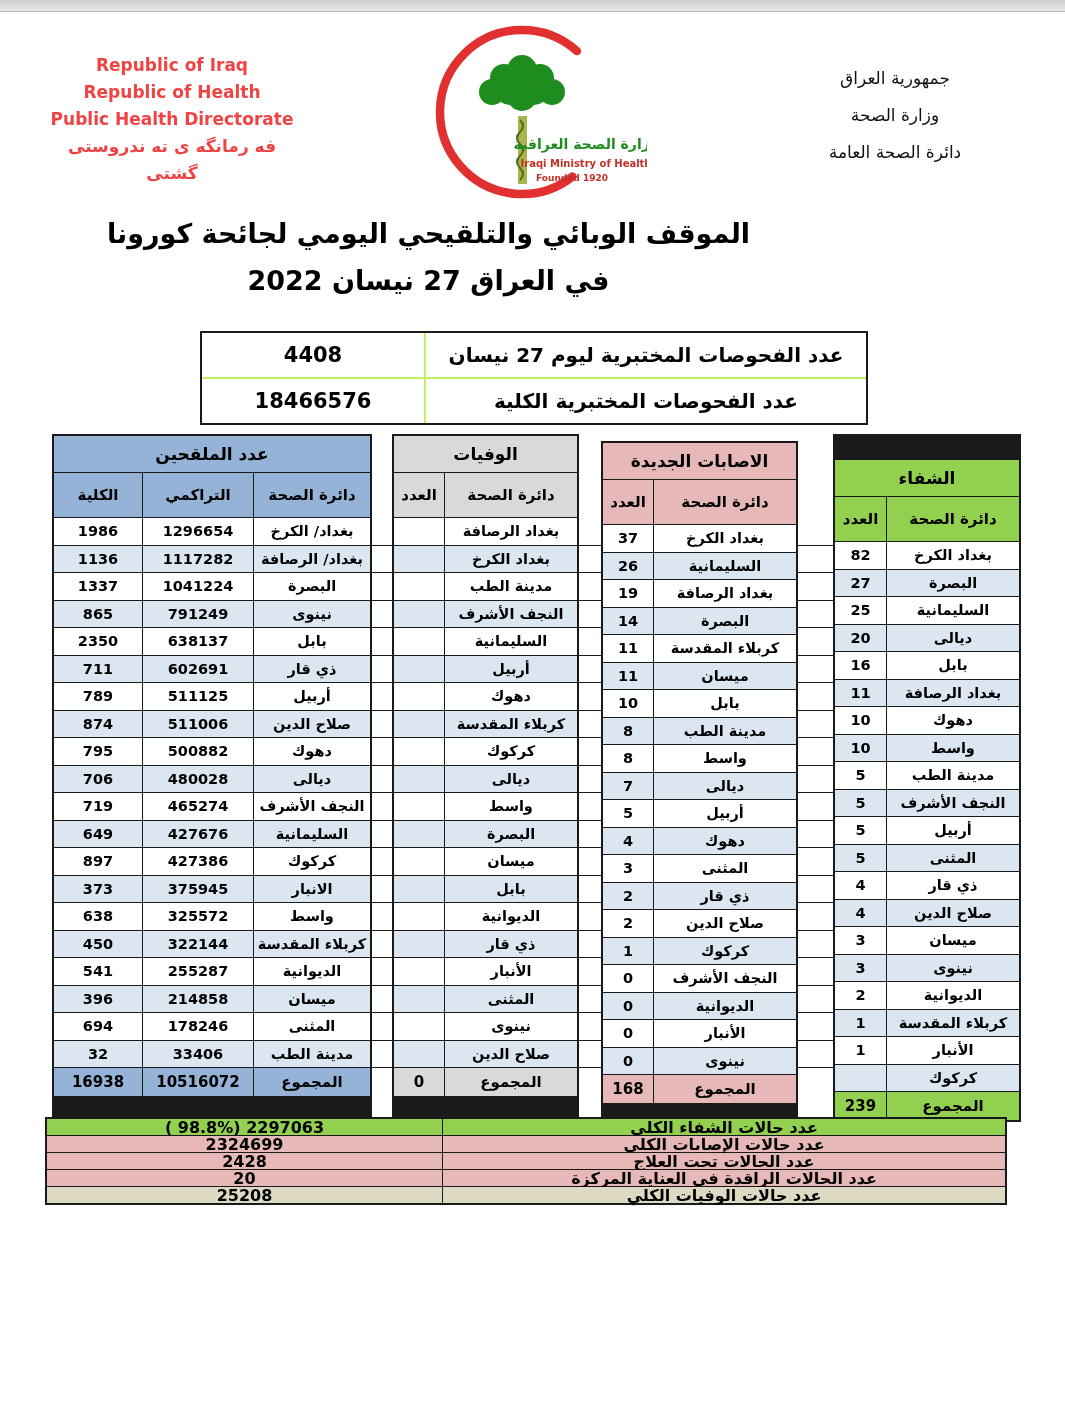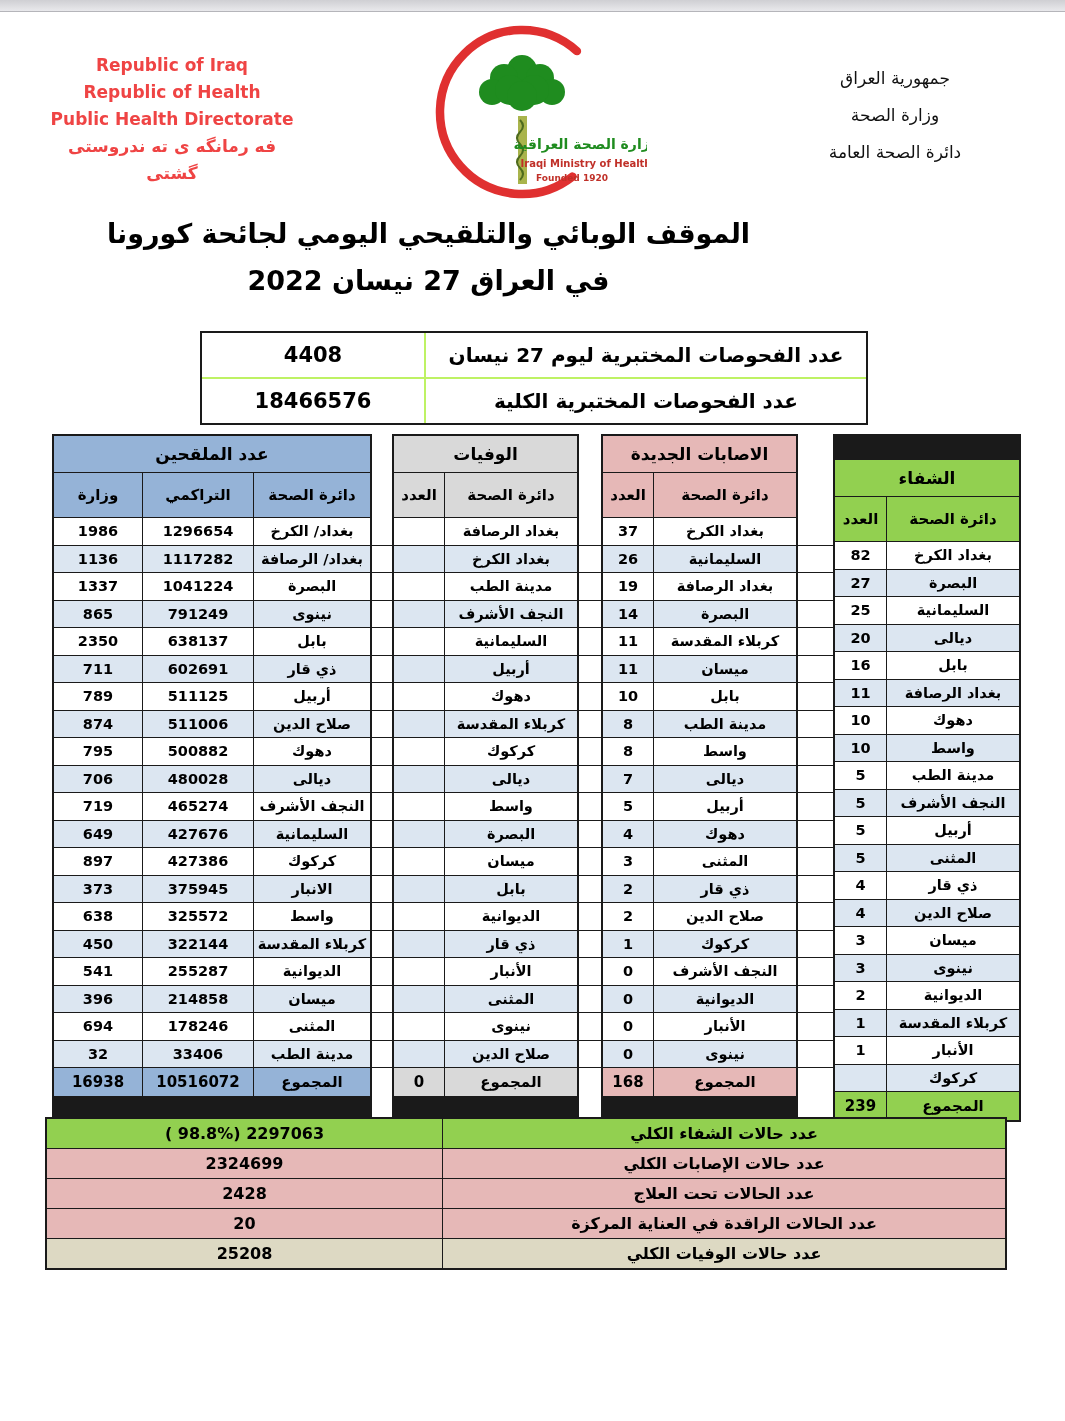--- a/index.html
+++ b/index.html
@@ -31,21 +31,21 @@
   .colhdr-cell{height:44px;background:var(--hc);font-size:15px;}
   .data-cell{height:26.5px;font-size:14.5px;}
   .data-cell.band{background:#dce6f1;}
   .total-cell{height:28px;background:var(--hc);font-size:15px;}
   .gapcol{background:#fff;position:relative;margin:2px 0;}
   .gapcol::after{content:'';position:absolute;left:0;right:0;top:82px;height:551px;
      background:repeating-linear-gradient(to bottom,transparent 0 26.5px,#1a1a1a 26.5px 27.5px);}
   
   .summary{position:absolute;left:45px;top:1117px;display:grid;
            grid-template-columns:395px 562px;gap:1px;background:#1a1a1a;border:2px solid #1a1a1a;}
-  .scell{height:29px;display:flex;align-items:center;justify-content:center;font-weight:bold;font-size:16px;}
+  .scell{height:16px;display:flex;align-items:center;justify-content:center;font-weight:bold;font-size:16px;}
   .slabel{direction:rtl;}
 </style>
 </head>
 <body>
 
 <div class="page">
 
   <div class="topbar"></div>
 
   <div class="hdr-left">
@@ -90,21 +90,21 @@
   <div class="tests">
       <div class="tcell tval">4408</div>
       <div class="tcell tlabel" dir="rtl">عدد الفحوصات المختبرية  ليوم 27  نيسان</div>
       <div class="tcell tval">18466576</div>
       <div class="tcell tlabel" dir="rtl">عدد الفحوصات المختبرية الكلية</div>
     </div>
 
   <div class="main">
       <div class="section" style="grid-template-columns: 88px 110px 116px; --hc: #95b3d7;">
         <div class="cell title-cell" dir="rtl" style="grid-column: 1 / -1;">عدد الملقحين</div>
-        <div class="cell colhdr-cell" dir="rtl">وزارة</div>
+        <div class="cell colhdr-cell" dir="rtl">الكلية</div>
         <div class="cell colhdr-cell" dir="rtl">التراكمي</div>
         <div class="cell colhdr-cell" dir="rtl">دائرة الصحة</div>
         <div class="cell data-cell">1986</div>
         <div class="cell data-cell">1296654</div>
         <div class="cell data-cell" dir="rtl">بغداد/ الكرخ</div>
         <div class="cell data-cell band">1136</div>
         <div class="cell data-cell band">1117282</div>
         <div class="cell data-cell band" dir="rtl">بغداد/ الرصافة</div>
         <div class="cell data-cell">1337</div>
         <div class="cell data-cell">1041224</div>
@@ -206,21 +206,21 @@
         <div class="cell data-cell band"></div>
         <div class="cell data-cell band" dir="rtl">المثنى</div>
         <div class="cell data-cell"></div>
         <div class="cell data-cell" dir="rtl">نينوى</div>
         <div class="cell data-cell band"></div>
         <div class="cell data-cell band" dir="rtl">صلاح الدين</div>
         <div class="cell total-cell">0</div>
         <div class="cell total-cell" dir="rtl">المجموع</div>
       </div>
       <div class="gapcol" style="width: 22px;"></div>
-      <div class="section" style="grid-template-columns: 50px 142px; --hc: #e6b8b7;">
+      <div class="section" style="grid-template-columns: 50px 142px; margin-top: 7px; --hc: #e6b8b7;">
         <div class="cell title-cell" dir="rtl" style="grid-column: 1 / -1;">الاصابات الجديدة</div>
         <div class="cell colhdr-cell" dir="rtl">العدد</div>
         <div class="cell colhdr-cell" dir="rtl">دائرة الصحة</div>
         <div class="cell data-cell">37</div>
         <div class="cell data-cell" dir="rtl">بغداد الكرخ</div>
         <div class="cell data-cell band">26</div>
         <div class="cell data-cell band" dir="rtl">السليمانية</div>
         <div class="cell data-cell">19</div>
         <div class="cell data-cell" dir="rtl">بغداد الرصافة</div>
         <div class="cell data-cell band">14</div>

